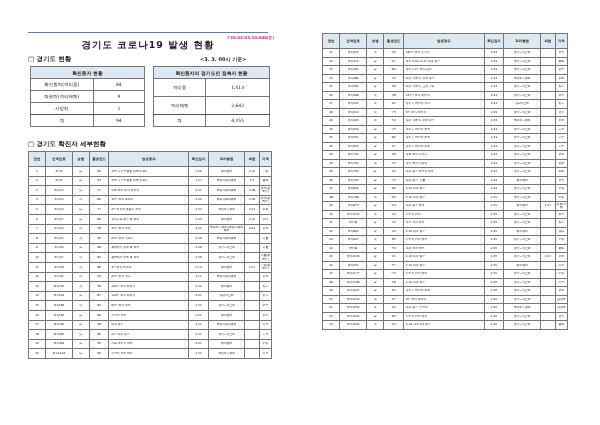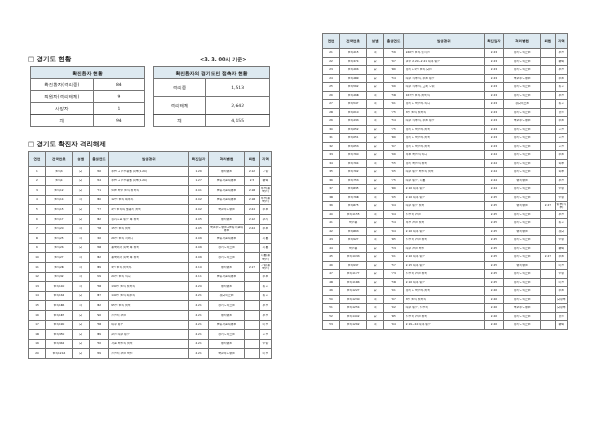--- a/index.html
+++ b/index.html
@@ -21,20 +21,24 @@
   .sum th { font-size:4.8px; height:11px; }
   .sum tr.total td { border-top:1.4px double #555; }
   .detail th { font-size:3.4px; height:14px; line-height:4px; white-space:normal; }
   .detail td { font-size:2.8px; height:8.6px; line-height:3.2px; white-space:normal; }
   .detail td.route { text-align:left; padding-left:2px; }
 </style>
 </head>
 <body>
 
 <div class="page" id="left">
+  <div class="title-bar">
+    <span class="title">경기도 코로나19 발생 현황</span>
+    <span class="title-date">('20.03.03.10:00배포)</span>
+  </div>
   <div class="section" style="left:28px;top:55px;">□ 경기도 현황</div>
   <div class="basis" style="left:200px;top:56px;">&lt;3. 3. 00시 기준&gt;</div>
 
   <table class="sum" style="left:30px;top:66px;width:115px;">
     <tbody>
         <tr>
           <th colspan="2">확진환자 현황</th>
         </tr>
     <tr>
           <td style="width:55%">확진환자(격리중)</td>
@@ -68,21 +72,21 @@
           <td style="height:17px">격리해제</td>
           <td>2,642</td>
         </tr>
     <tr class="total">
           <td>계</td>
           <td>4,155</td>
         </tr>
   </tbody>
     </table>
 
-  <div class="section" style="left:28px;top:140px;">□ 경기도 확진자 격리해제</div>
+  <div class="section" style="left:28px;top:140px;">□ 경기도 확진자 세부현황</div>
 
   <table class="detail" id="tbl-left" style="left:28px;top:151px;width:244px;">
     <thead>
         <tr id="hdr-left">
           <th style="width: 7%;">연번</th>
           <th style="width: 11%;">전국번호</th>
           <th style="width: 7%;">성별</th>
           <th style="width: 8%;">출생연도</th>
           <th style="width: 33%;">발생경위</th>
           <th style="width: 8%;">확진일자</th>

